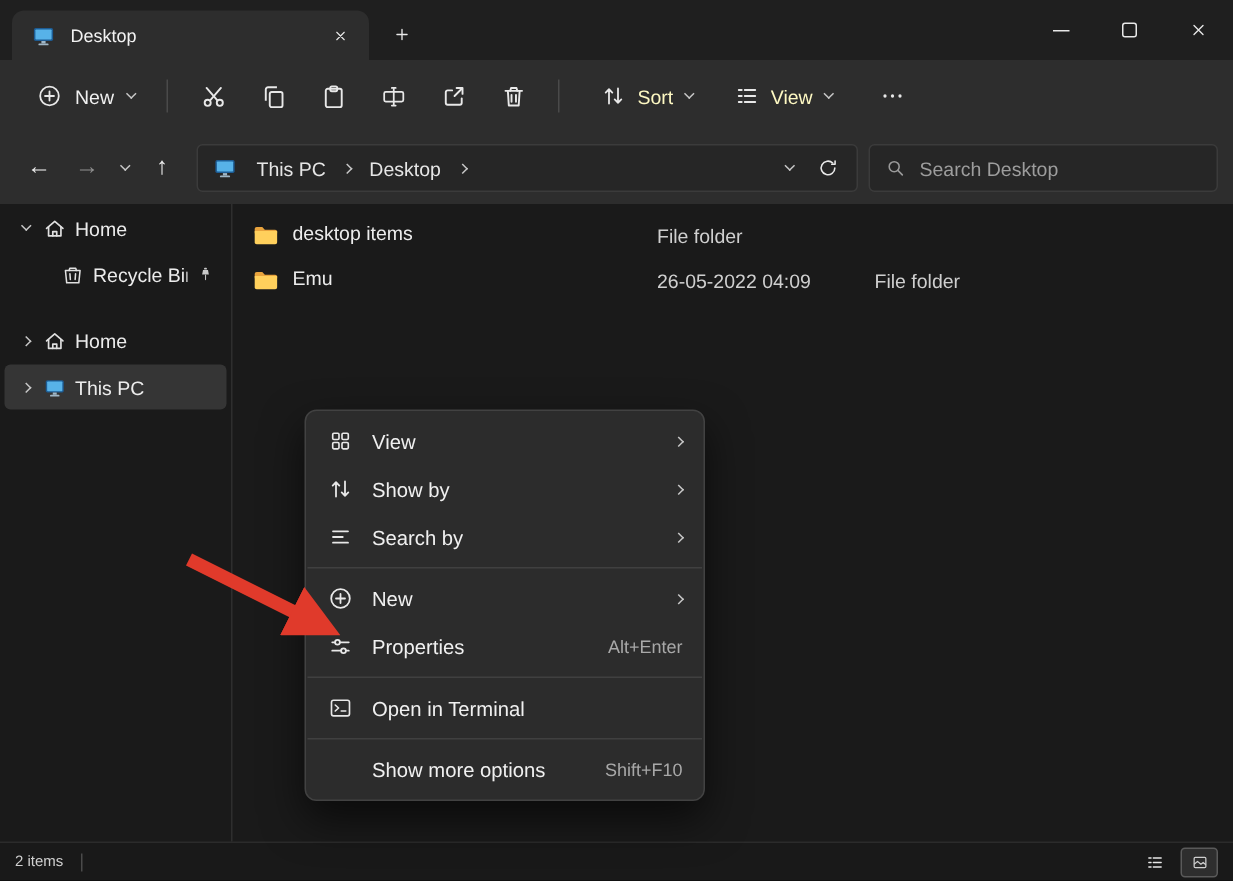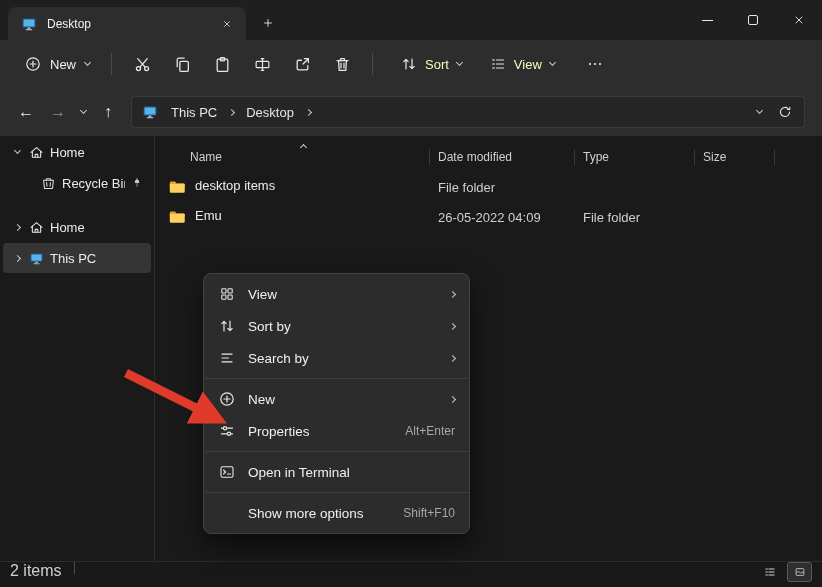--- a/index.html
+++ b/index.html
@@ -73,21 +73,21 @@
   .c-type{width:120px;padding-left:8px}
   .c-size{width:80px;padding-left:8px}
   .sort-caret{position:absolute;left:146px;top:3px;width:5px;height:5px;
               border-right:1.2px solid #cfcfcf;border-bottom:1.2px solid #cfcfcf;transform:rotate(-135deg)}
   .file-row{display:flex;height:30px;align-items:center;color:#ececec}
   .file-row .c-name{display:flex;align-items:flex-start;gap:9px;padding-left:13px}
   .file-row .col::after{display:none}
   .dimcell{color:#cfcfcf}
   
   .statusbar{height:26px;background:#191919;border-top:1px solid #2b2b2b;display:flex;
-             align-items:flex-start;padding:0 10px;font-size:16px;color:#d0d0d0}
+             align-items:center;padding:0 10px;font-size:10px;color:#d0d0d0}
   .status-div{width:1px;height:12px;background:#4a4a4a;margin-left:12px}
   .status-right{margin-left:auto;display:flex;gap:5px;align-items:center}
   .sb-btn{width:25px;height:20px;display:flex;align-items:center;justify-content:center;border-radius:3px}
   .sb-btn.active{border:1px solid #5a5a5a;background:#2e2e2e}
   
   .context-menu{position:absolute;left:203px;top:273px;width:267px;background:#2c2c2c;
                 border:1px solid #424242;border-radius:8px;padding:4px 0;z-index:5;
                 box-shadow:0 12px 28px rgba(0,0,0,.6)}
   .menu-item{height:32px;display:flex;align-items:center;padding:0 10px;margin:0 4px;
              border-radius:4px;color:#f0f0f0;font-size:13.5px}
@@ -388,20 +388,26 @@
       <div class="bc-btn">
           <span class="chev chev-down sm"></span>
         </div>
       <div class="bc-btn">
           <svg class="ic14">
             <use href="#i-refresh"></use>
           </svg>
         </div>
     </div>
 
+    <div class="searchbox">
+      <svg class="ic14">
+          <use href="#i-search"></use>
+        </svg>
+      <input type="text" placeholder="Search Desktop" style="">
+    </div>
   </div>
 
   <div class="bodyarea">
 
     <aside class="sidebar">
       <div class="side-item">
         <span class="chev-wrap">
             <span class="chev chev-down sm"></span>
           </span>
         <svg class="ic15">
@@ -433,35 +439,20 @@
             <span class="chev chev-right sm"></span>
           </span>
         <svg class="ic15">
             <use href="#i-monitor"></use>
           </svg>
         <span class="side-label">This PC</span>
       </div>
     </aside>
 
     <main class="content">
-      <div class="col-headers">
-        <div class="col c-name">
-          <span class="sort-caret"></span>
-          <span>Name</span>
-        </div>
-        <div class="col c-date">
-            <span>Date modified</span>
-          </div>
-        <div class="col c-type">
-            <span>Type</span>
-          </div>
-        <div class="col c-size">
-            <span>Size</span>
-          </div>
-      </div>
 
       <div class="file-row">
         <div class="col c-name">
           <svg class="ic18">
               <use href="#i-folder"></use>
             </svg>
           <span>desktop items</span>
         </div>
         <div class="col c-type dimcell">File folder</div>
         <div class="col c-size dimcell"></div>
@@ -507,21 +498,21 @@
         </span>
       <span class="mi-label">View</span>
       <span class="mi-chev chev chev-right sm"></span>
     </div>
     <div class="menu-item">
       <span class="mi-icon">
           <svg class="ic16">
             <use href="#i-sort"></use>
           </svg>
         </span>
-      <span class="mi-label">Sort by</span>
+      <span class="mi-label">Show by</span>
       <span class="mi-chev chev chev-right sm"></span>
     </div>
     <div class="menu-item">
       <span class="mi-icon">
           <svg class="ic16">
             <use href="#i-group"></use>
           </svg>
         </span>
       <span class="mi-label">Search by</span>
       <span class="mi-chev chev chev-right sm"></span>

